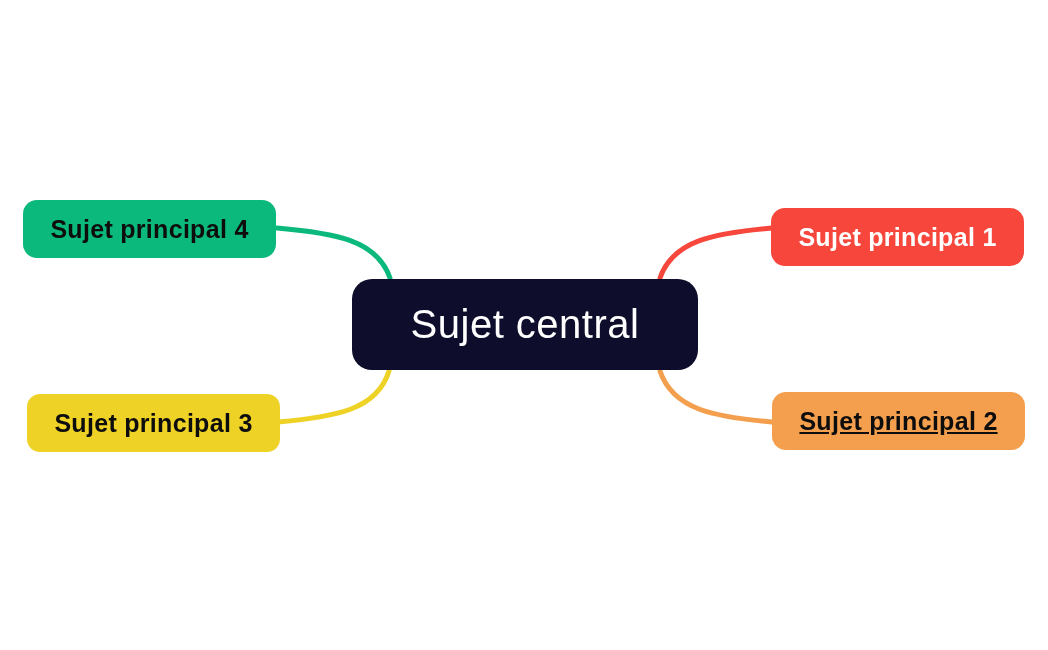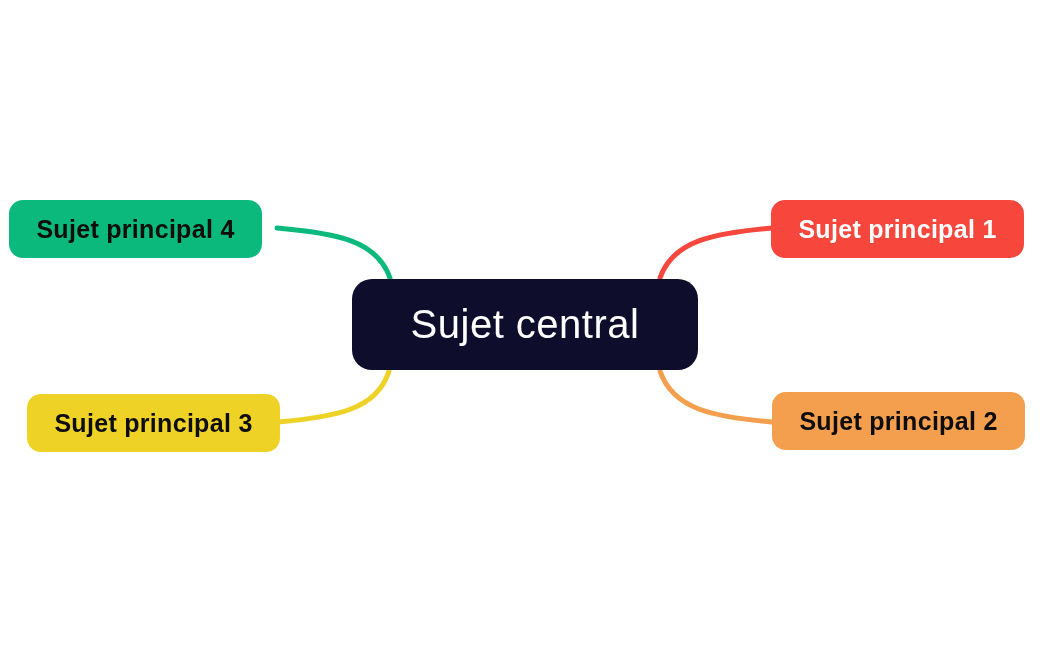--- a/index.html
+++ b/index.html
@@ -50,22 +50,22 @@
   .node-branch {
     width: 253px;
     height: 58px;
     border-radius: 14px;
   }
   .node-branch .node-label {
     font-size: 25px;
     font-weight: 700;
     letter-spacing: 0.3px;
   }
-  .pos-top-left     { left: 9px;  top: 200px; }
-  .pos-top-right    { left: 771px; top: 200px; }
+  .pos-top-left     { left: 23px;  top: 200px; }
+  .pos-top-right    { left: 771px; top: 208px; }
   .pos-bottom-left  { left: 27px;  top: 394px; }
   .pos-bottom-right { left: 772px; top: 392px; }
   .node-label {
     white-space: nowrap;
     user-select: none;
   }
 </style>
 </head>
 <body>
 
@@ -79,25 +79,25 @@
   </svg>
 
   <div class="node node-center" style="background: rgb(14, 14, 44); color: rgb(255, 255, 255);">
     <span class="node-label">Sujet central</span>
   </div>
 
   <div class="node node-branch pos-top-right" style="background: rgb(247, 71, 60); color: rgb(255, 255, 255);">
     <span class="node-label">Sujet principal 1</span>
   </div>
 
-  <div class="node node-branch pos-bottom-right" style="background: rgb(244, 159, 77); color: rgb(13, 13, 13);">
+  <div class="node node-branch pos-bottom-right" style="background: rgb(244, 159, 77); color: rgb(13, 13, 13); text-decoration: underline;">
     <span class="node-label">Sujet principal 2</span>
   </div>
 
-  <div class="node node-branch pos-bottom-left" style="background: rgb(239, 210, 38); color: rgb(13, 13, 13);">
+  <div class="node node-branch pos-bottom-left" style="background: rgb(239, 210, 38); color: rgb(13, 13, 13); border-radius: 13px;">
     <span class="node-label">Sujet principal 3</span>
   </div>
 
   <div class="node node-branch pos-top-left" style="background: rgb(12, 185, 125); color: rgb(13, 13, 13);">
     <span class="node-label">Sujet principal 4</span>
   </div>
 
 </div>
 
 </body></html>

